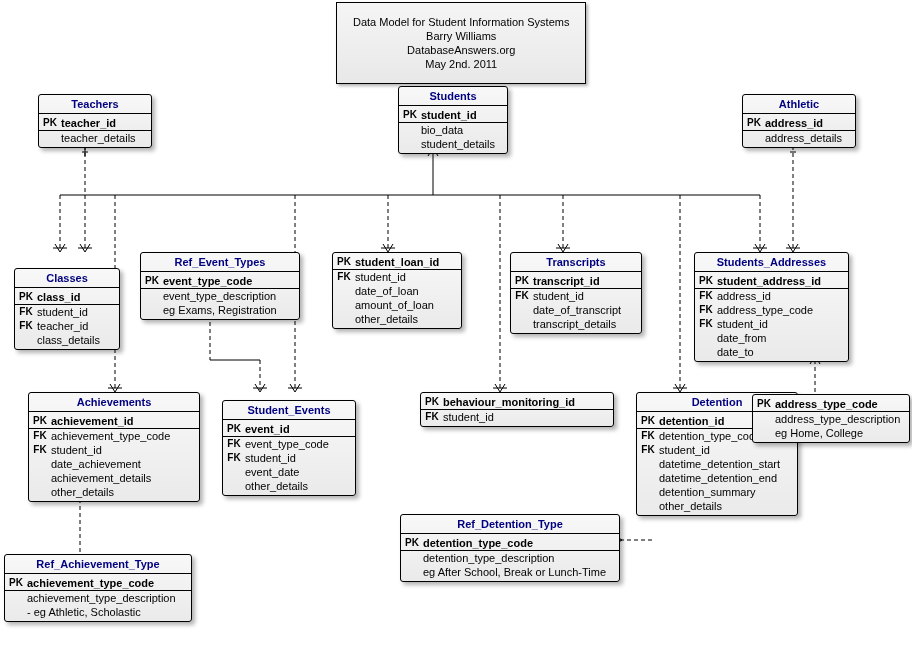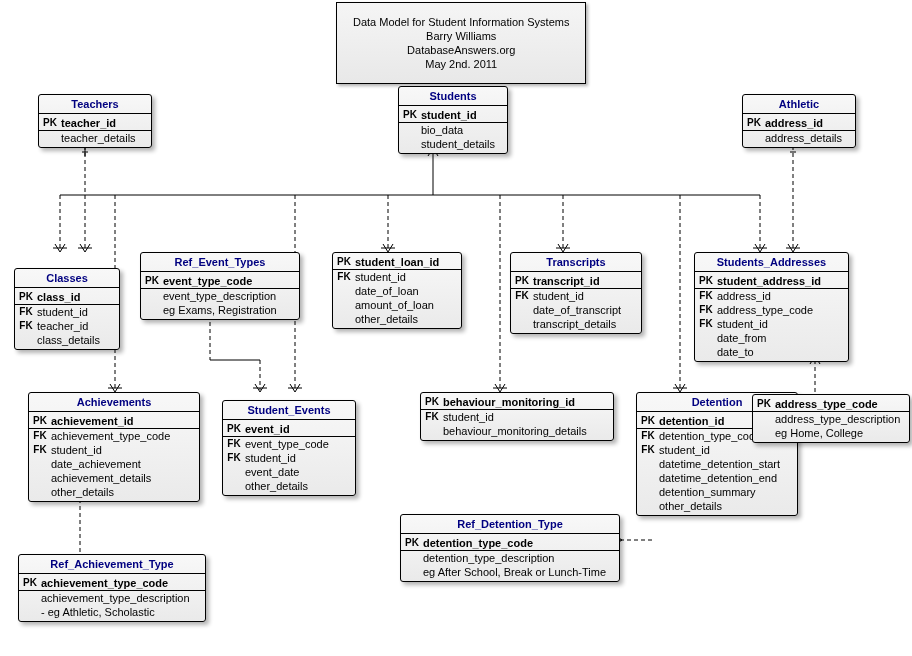--- a/index.html
+++ b/index.html
@@ -306,24 +306,20 @@
 <div class="entity" style="left:420px;top:392px;width:192px">
   <div class="entity-body">
     <div class="row pk-row">
         <span class="key">PK</span>
         <span class="attr pk">behaviour_monitoring_id</span>
       </div>
     <div class="row">
         <span class="key fk">FK</span>
         <span class="attr fk">student_id</span>
       </div>
-    <div class="row">
-        <span class="key"></span>
-        <span class="attr">behaviour_monitoring_details</span>
-      </div>
   </div>
 </div>
 
 <div class="entity" style="left:636px;top:392px;width:160px">
   <div class="entity-header">Detention</div>
   <div class="entity-body">
     <div class="row pk-row">
         <span class="key">PK</span>
         <span class="attr pk">detention_id</span>
       </div>
@@ -382,21 +378,21 @@
         <span class="key"></span>
         <span class="attr">detention_type_description</span>
       </div>
     <div class="row">
         <span class="key"></span>
         <span class="attr note">eg After School, Break or Lunch-Time</span>
       </div>
   </div>
 </div>
 
-<div class="entity" style="left:18px;top:554px;width:186px">
+<div class="entity" style="left:4px;top:554px;width:186px">
   <div class="entity-header">Ref_Achievement_Type</div>
   <div class="entity-body">
     <div class="row pk-row">
         <span class="key">PK</span>
         <span class="attr pk">achievement_type_code</span>
       </div>
     <div class="row">
         <span class="key"></span>
         <span class="attr">achievement_type_description</span>
       </div>

